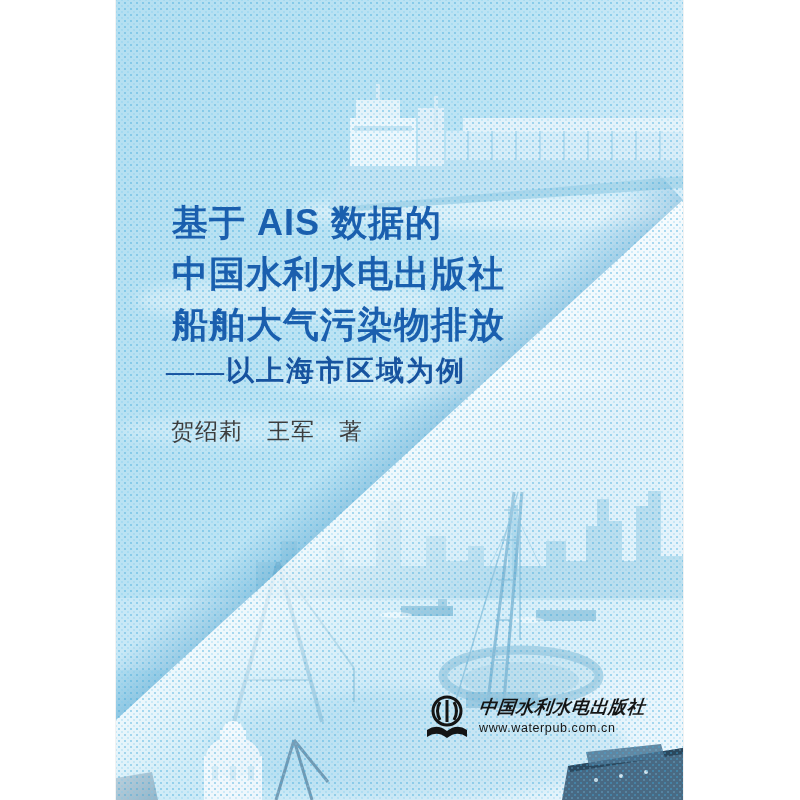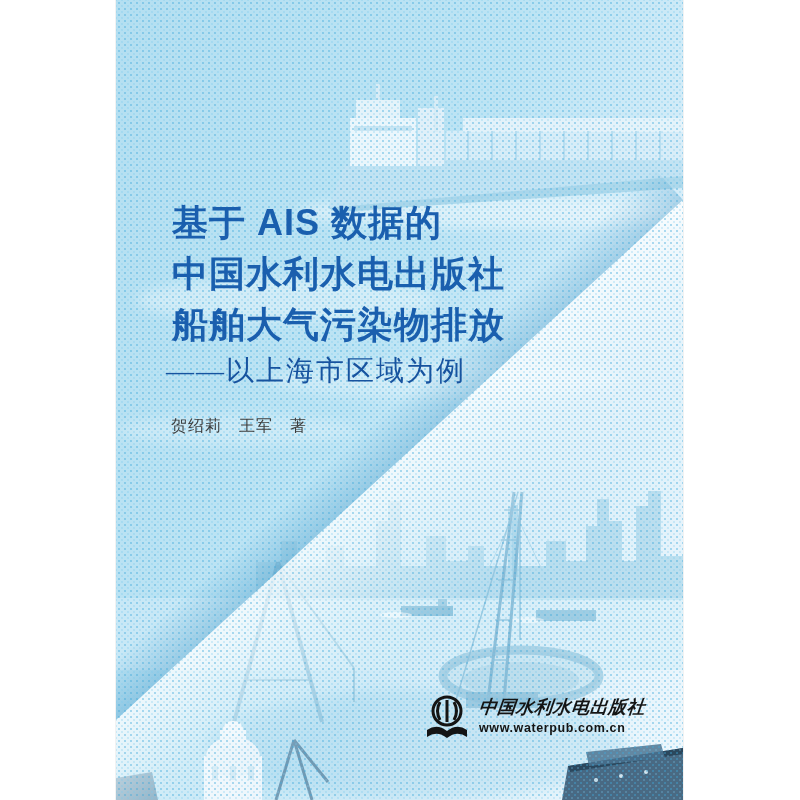--- a/index.html
+++ b/index.html
@@ -21,39 +21,39 @@
     background-size:6px 6px,6px 6px;
     background-position:0 0,3px 3px;
   }
   .title-block{
     position:absolute;left:56px;top:197px;
     color:#1a5fae;font-weight:bold;font-size:36px;line-height:51px;letter-spacing:1px;
     white-space:nowrap;
   }
   .subtitle{
     position:absolute;left:50px;top:352px;
-    font-family:"Liberation Serif",serif;font-weight:normal;
+    font-family:"Liberation Serif",serif;font-weight:bold;
     color:#17539f;font-size:28px;letter-spacing:2px;white-space:nowrap;
   }
   .authors{
     position:absolute;left:55px;top:416px;
-    color:#3d3d3d;font-size:16px;letter-spacing:1px;white-space:nowrap;
+    color:#3d3d3d;font-size:23px;letter-spacing:1px;white-space:nowrap;
   }
   .publisher{
     position:absolute;left:308px;top:694px;display:flex;align-items:flex-start;
   }
   .pub-logo{flex:0 0 auto;margin-right:9px;}
   .pub-text{display:flex;flex-direction:column;}
   .pub-name{
     font-family:"Liberation Serif",serif;font-weight:bold;font-style:italic;
     color:#141414;font-size:18px;letter-spacing:0.5px;white-space:nowrap;
     transform:skewX(-6deg);line-height:26px;
   }
   .pub-url{
-    color:#141414;font-size:12.5px;font-weight:bold;letter-spacing:0.6px;
+    color:#141414;font-size:12.5px;font-weight:normal;letter-spacing:0.6px;
     white-space:nowrap;line-height:16px;
   }
 </style>
 </head>
 <body>
 
 <div class="page">
   <div class="cover">
 
     <svg class="cover-art" width="567" height="800" viewBox="0 0 567 800">

